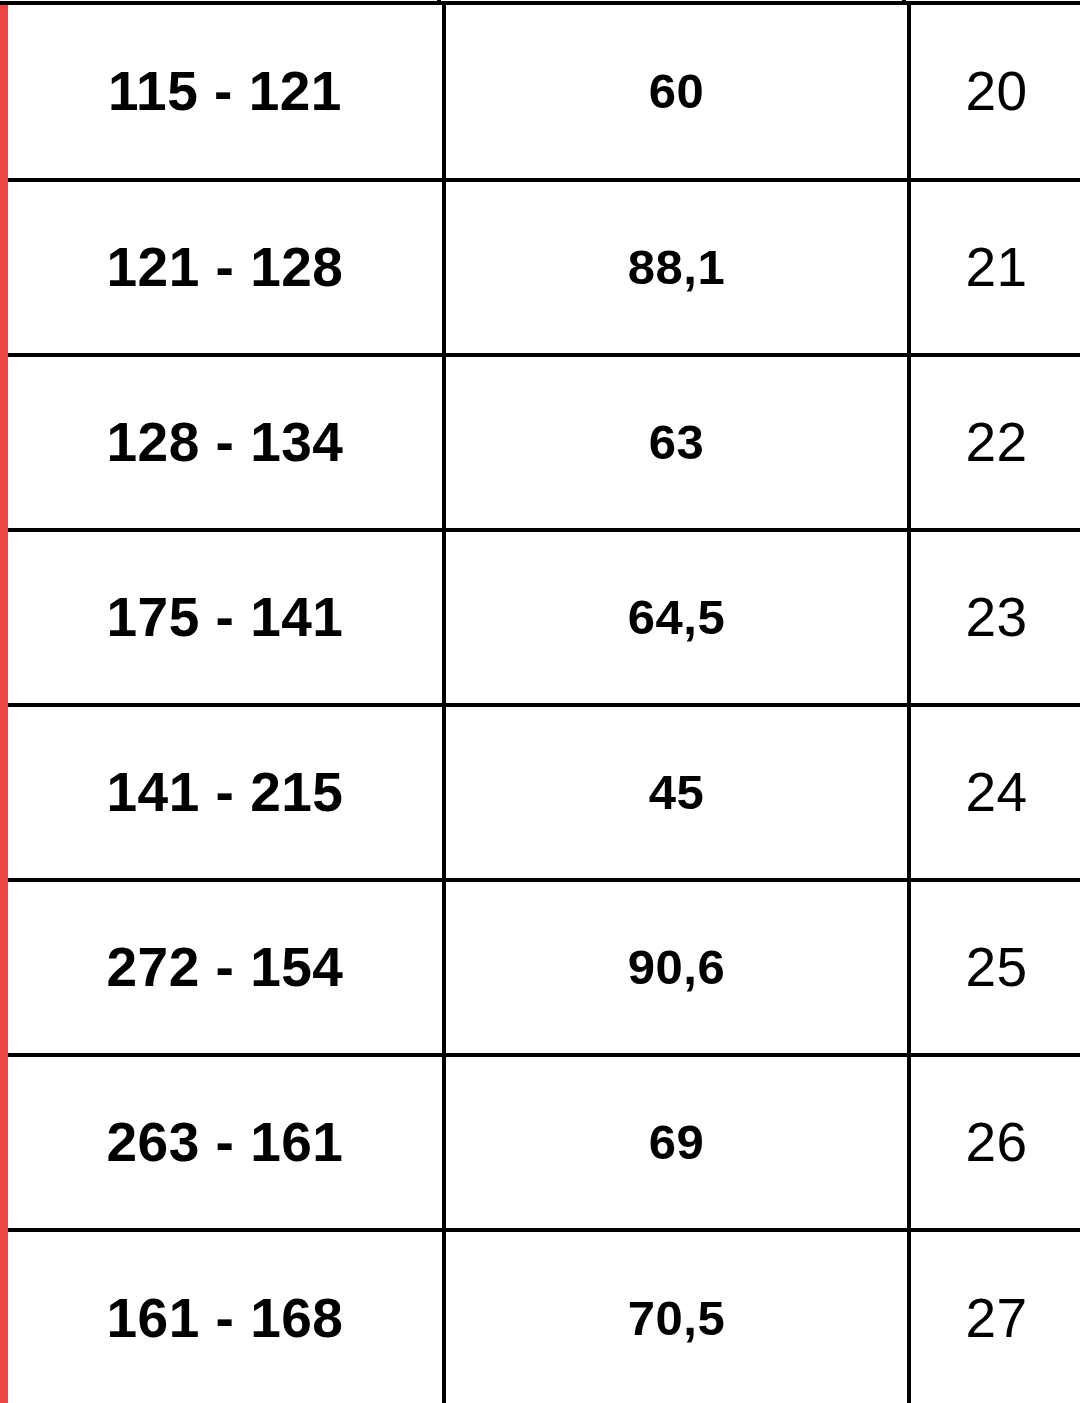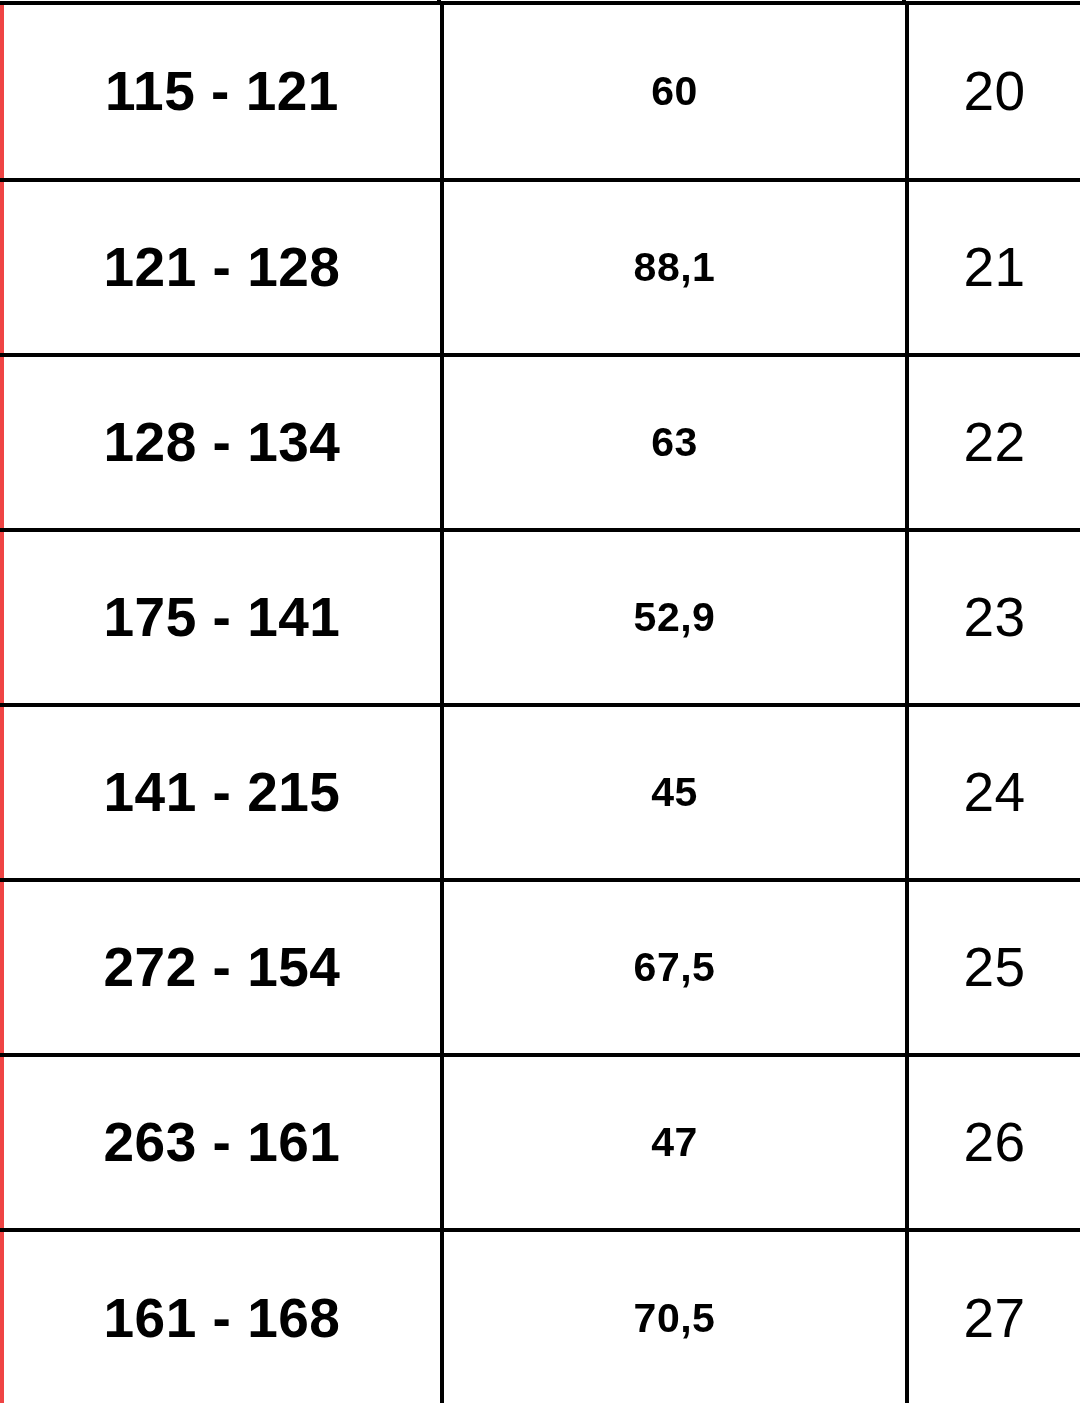--- a/index.html
+++ b/index.html
@@ -82,35 +82,35 @@
     text-align: center;
     vertical-align: middle;
     padding: 0;
     border-right: 4px solid #000000;
     border-bottom: 4px solid #000000;
     line-height: 1.1;
     white-space: nowrap;
   }
 
   table.size-table td.first-col {
-    border-left: 4px solid #ef4444;
+    border-left: 8px solid #ef4444;
   }
 
   table.size-table tr.last-row td {
     border-bottom: none;
   }
 
   .cell-range {
     font-size: 55px;
     font-weight: bold;
     letter-spacing: 0.5px;
   }
 
   .cell-value {
-    font-size: 41px;
+    font-size: 49px;
     font-weight: bold;
     letter-spacing: 0.5px;
   }
 
   .cell-size {
     font-size: 55px;
     font-weight: normal;
     letter-spacing: 0.5px;
   }
 </style>
@@ -146,39 +146,39 @@
         </tr>
 
         <tr>
           <td class="first-col cell-range">128 - 134</td>
           <td class="cell-value">63</td>
           <td class="cell-size">22</td>
         </tr>
 
         <tr>
           <td class="first-col cell-range">175 - 141</td>
-          <td class="cell-value">52,9</td>
+          <td class="cell-value">64,5</td>
           <td class="cell-size">23</td>
         </tr>
 
         <tr>
           <td class="first-col cell-range">141 - 215</td>
           <td class="cell-value">45</td>
           <td class="cell-size">24</td>
         </tr>
 
         <tr>
           <td class="first-col cell-range">272 - 154</td>
-          <td class="cell-value">67,5</td>
+          <td class="cell-value">90,6</td>
           <td class="cell-size">25</td>
         </tr>
 
         <tr>
           <td class="first-col cell-range">263 - 161</td>
-          <td class="cell-value">47</td>
+          <td class="cell-value">69</td>
           <td class="cell-size">26</td>
         </tr>
 
         <tr class="last-row">
           <td class="first-col cell-range">161 - 168</td>
           <td class="cell-value">70,5</td>
           <td class="cell-size">27</td>
         </tr>
 
       </tbody>

